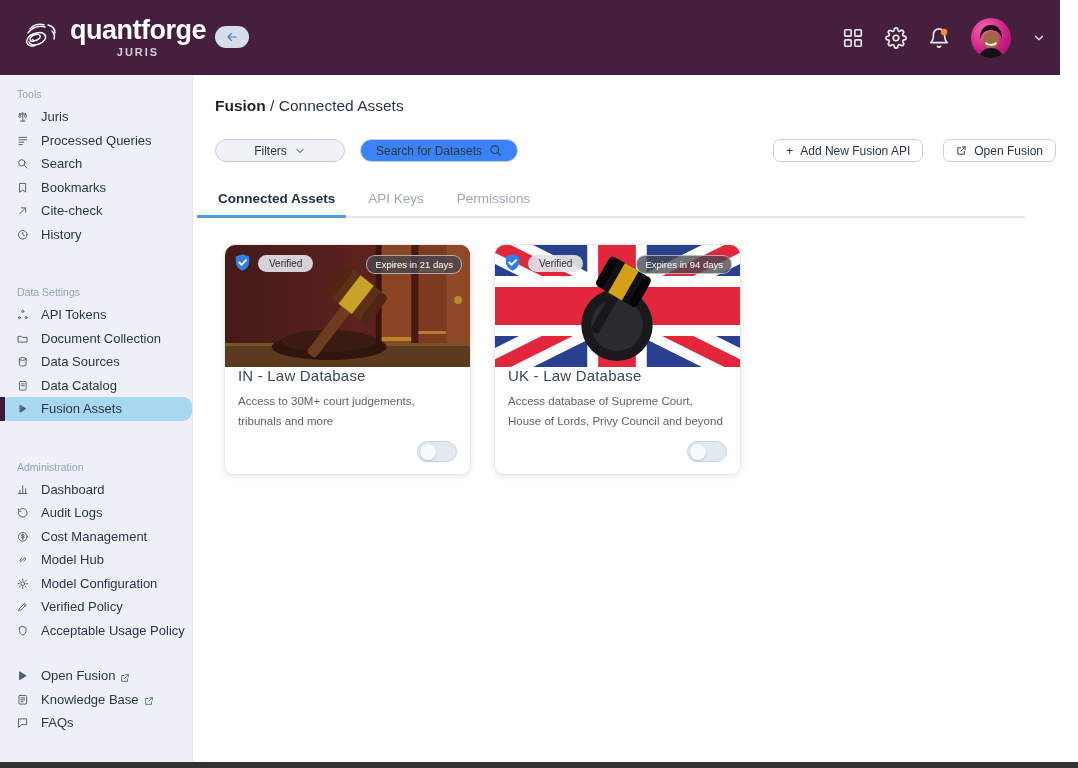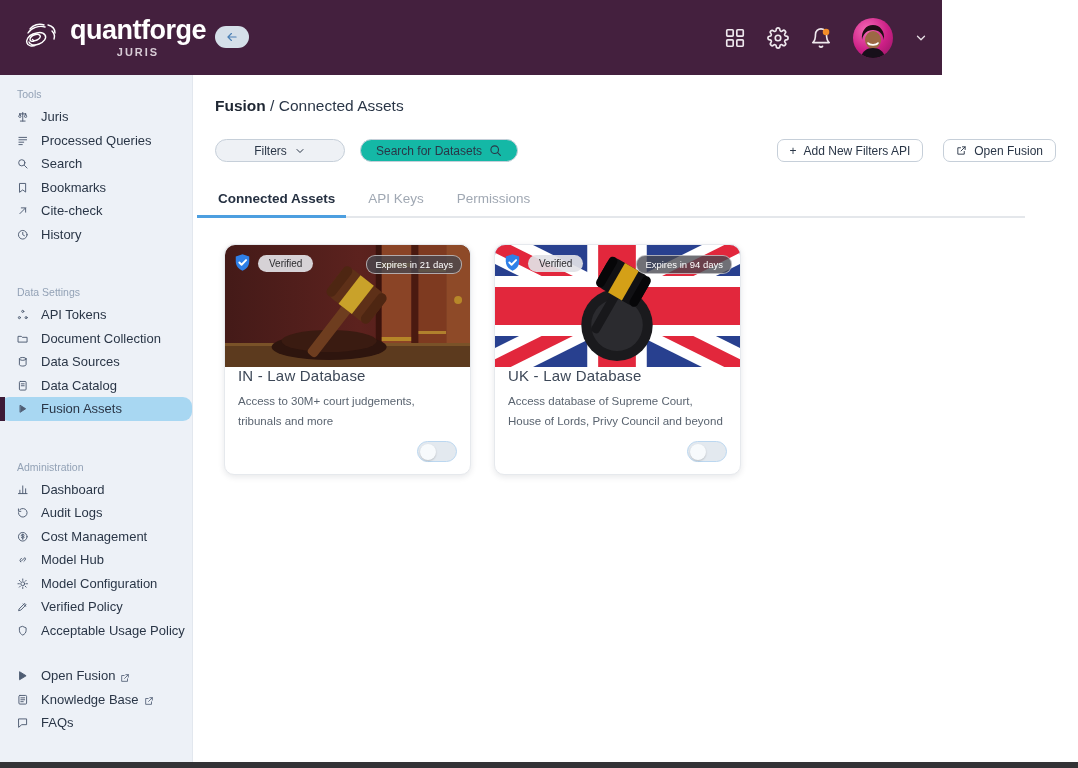--- a/index.html
+++ b/index.html
@@ -1,20 +1,20 @@
 <!DOCTYPE html>
 <html><head>
 <meta charset="utf-8">
 <style>
   * { margin:0; padding:0; box-sizing:border-box; }
   html,body { width:1078px; height:768px; overflow:hidden; background:#fff;
     font-family:"Liberation Sans","DejaVu Sans",sans-serif; }
 
   
-  .header { position:absolute; left:0; top:0; width:942px; height:75px;
+  .header { position:absolute; left:0; top:0; width:1060px; height:75px;
     background:#44203E; display:flex; align-items:center; }
   .brand { display:flex; align-items:flex-start; margin-left:22px; gap:6px; }
   .brand-swirl svg { width:42px; height:42px; }
   .brand-text { display:flex; flex-direction:column; align-items:center; }
   .brand-name { color:#fff; font-size:27px; font-weight:700; letter-spacing:-0.5px; line-height:30px; }
   .brand-sub { color:#D8CCD6; font-size:11px; letter-spacing:2px; font-weight:600; margin-top:1px; }
   .back-btn { position:absolute; left:215px; top:26px; width:34px; height:22px;
     background:#D5DFE9; border:none; border-radius:11px; display:flex;
     align-items:center; justify-content:center; cursor:pointer; }
   .back-btn svg { width:14px; height:14px; stroke:#4A7FB5; stroke-width:2;
@@ -53,21 +53,21 @@
   
   .main { position:absolute; left:193px; top:75px; width:885px; height:687px;
     background:#fff; padding:22px 22px 0 22px; }
   .breadcrumb { font-size:15.5px; color:#1F2733; }
   .breadcrumb .bc-bold { font-weight:700; }
   .breadcrumb .bc-rest { font-weight:400; color:#2A3647; }
 
   .toolbar { margin-top:24px; display:flex; align-items:center; }
   .pill-btn { height:23px; display:flex; align-items:center; justify-content:center;
     border:1px solid #C6CFD9; border-radius:12px; font-size:12px; color:#2A3647;
-    cursor:pointer; background:#14b8a6; gap:7px; }
+    cursor:pointer; background:#3b82f6; gap:7px; }
   .filters-btn { width:130px; background:#EEF1F5; margin-right:15px; }
   .search-box { width:158px; }
   .pill-btn svg { width:12px; height:12px; stroke:#2A3647; stroke-width:2; fill:none;
     stroke-linecap:round; stroke-linejoin:round; }
   .search-box svg { width:13px; height:13px; }
   .toolbar-right { margin-left:auto; display:flex; gap:20px; }
   .rect-btn { height:23px; padding:0 12px; border:1px solid #C6CFD9; border-radius:7px;
     background:#fff; font-size:12px; color:#2A3647; display:flex; align-items:center;
     gap:7px; cursor:pointer; }
   .rect-btn svg { width:11px; height:11px; stroke:#2A3647; stroke-width:2; fill:none;
@@ -385,21 +385,21 @@
     <div class="pill-btn search-box">
       <span>Search for Datasets</span>
       <svg viewBox="0 0 24 24">
           <circle cx="10.5" cy="10.5" r="7"></circle>
           <path d="M16 16l5 5"></path>
         </svg>
     </div>
     <div class="toolbar-right">
       <div class="rect-btn">
         <span>+</span>
-        <span>Add New Filters API</span>
+        <span>Add New Fusion API</span>
       </div>
       <div class="rect-btn">
         <svg viewBox="0 0 24 24">
             <path d="M14 4h6v6M20 4l-9 9M18 14v6H4V6h6"></path>
           </svg>
         <span>Open Fusion</span>
       </div>
     </div>
   </div>
 

